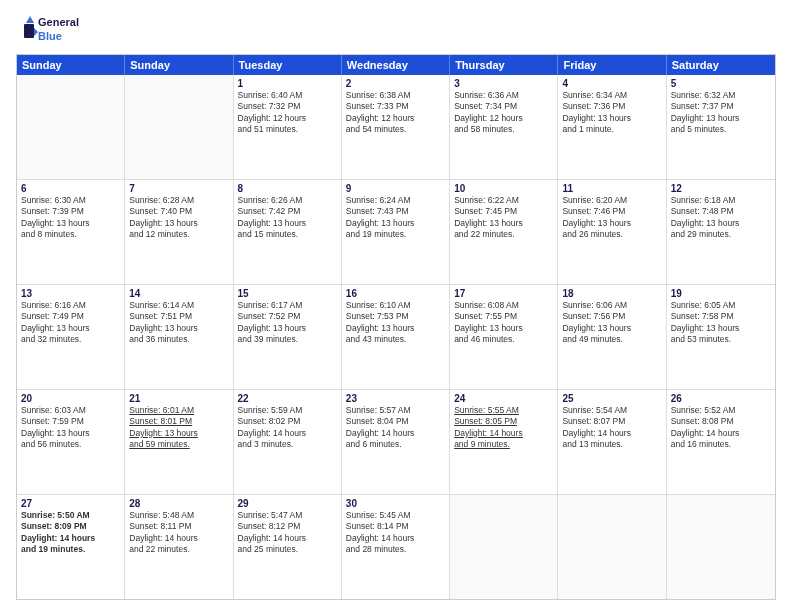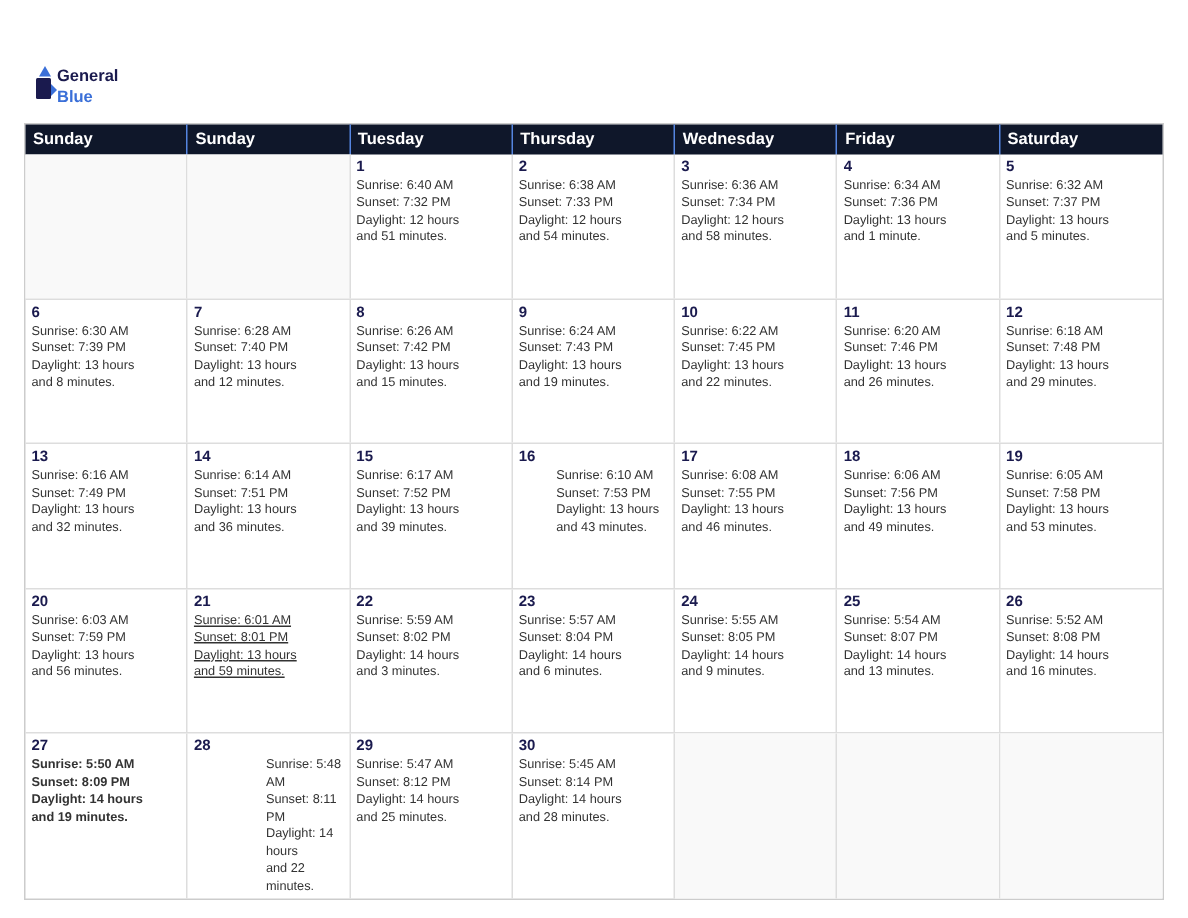--- a/index.html
+++ b/index.html
@@ -20,21 +20,20 @@
     .header {
       display: flex;
       justify-content: space-between;
       align-items: flex-start;
       margin-bottom: 6px;
     }
     .logo {
       display: flex;
       align-items: flex-start;
       gap: 2px;
-      margin-top: 28px;
     }
     .title-block {
       text-align: right;
     }
     .month-title {
       font-size: 32px;
       font-weight: bold;
       color: #1a1a4e;
       line-height: 1.1;
     }
@@ -45,21 +44,21 @@
     }
     .calendar {
       flex: 1;
       display: flex;
       flex-direction: column;
       border: 1px solid #ccc;
     }
     .calendar-header {
       display: grid;
       grid-template-columns: repeat(7, 1fr);
-      background: #0f172a;
+      background: #1d4ed8;
     }
     .day-header {
       color: #fff;
       font-size: 11px;
       font-weight: bold;
       padding: 4px 5px;
       text-align: left;
       border-right: 1px solid #5585e0;
     }
     .day-header:last-child { border-right: none; }
@@ -119,22 +118,22 @@
       <div class="month-title"></div>
       <div class="subtitle"></div>
     </div>
   </div>
 
   <div class="calendar">
     <div class="calendar-header">
     <div class="day-header">Sunday</div>
         <div class="day-header">Sunday</div>
         <div class="day-header">Tuesday</div>
+        <div class="day-header">Wednesday</div>
         <div class="day-header">Thursday</div>
-        <div class="day-header">Wednesday</div>
         <div class="day-header">Friday</div>
         <div class="day-header">Saturday</div>
       </div>
     <div class="calendar-body">
     <div class="calendar-row">
           <div class="day-cell empty"></div>
           <div class="day-cell empty"></div>
           <div class="day-cell">
             <span class="day-number">1</span>
             <div class="day-info" style="white-space: pre-line;">Sunrise: 6:40 AM
@@ -239,21 +238,21 @@
           </div>
           <div class="day-cell">
             <span class="day-number">15</span>
             <div class="day-info" style="white-space: pre-line;">Sunrise: 6:17 AM
 Sunset: 7:52 PM
 Daylight: 13 hours
 and 39 minutes.</div>
           </div>
           <div class="day-cell">
             <span class="day-number">16</span>
-            <div class="day-info" style="white-space: pre-line; margin-left: 25px;">Sunrise: 6:10 AM
+            <div class="day-info" style="white-space: pre-line;">Sunrise: 6:10 AM
 Sunset: 7:53 PM
 Daylight: 13 hours
 and 43 minutes.</div>
           </div>
           <div class="day-cell">
             <span class="day-number">17</span>
             <div class="day-info" style="white-space: pre-line;">Sunrise: 6:08 AM
 Sunset: 7:55 PM
 Daylight: 13 hours
 and 46 minutes.</div>
@@ -297,21 +296,21 @@
           </div>
           <div class="day-cell">
             <span class="day-number">23</span>
             <div class="day-info" style="white-space: pre-line;">Sunrise: 5:57 AM
 Sunset: 8:04 PM
 Daylight: 14 hours
 and 6 minutes.</div>
           </div>
           <div class="day-cell">
             <span class="day-number">24</span>
-            <div class="day-info" style="white-space: pre-line;">Sunrise: 5:55 AM
+            <div class="day-info" style="white-space: pre-line; text-decoration: underline;">Sunrise: 5:55 AM
 Sunset: 8:05 PM
 Daylight: 14 hours
 and 9 minutes.</div>
           </div>
           <div class="day-cell">
             <span class="day-number">25</span>
             <div class="day-info" style="white-space: pre-line;">Sunrise: 5:54 AM
 Sunset: 8:07 PM
 Daylight: 14 hours
 and 13 minutes.</div>
@@ -327,21 +326,21 @@
         <div class="calendar-row">
           <div class="day-cell">
             <span class="day-number">27</span>
             <div class="day-info" style="white-space: pre-line; font-weight: bold;">Sunrise: 5:50 AM
 Sunset: 8:09 PM
 Daylight: 14 hours
 and 19 minutes.</div>
           </div>
           <div class="day-cell">
             <span class="day-number">28</span>
-            <div class="day-info" style="white-space: pre-line; margin-left: 48px;">Sunrise: 5:48 AM
+            <div class="day-info" style="white-space: pre-line;">Sunrise: 5:48 AM
 Sunset: 8:11 PM
 Daylight: 14 hours
 and 22 minutes.</div>
           </div>
           <div class="day-cell">
             <span class="day-number">29</span>
             <div class="day-info" style="white-space: pre-line;">Sunrise: 5:47 AM
 Sunset: 8:12 PM
 Daylight: 14 hours
 and 25 minutes.</div>

